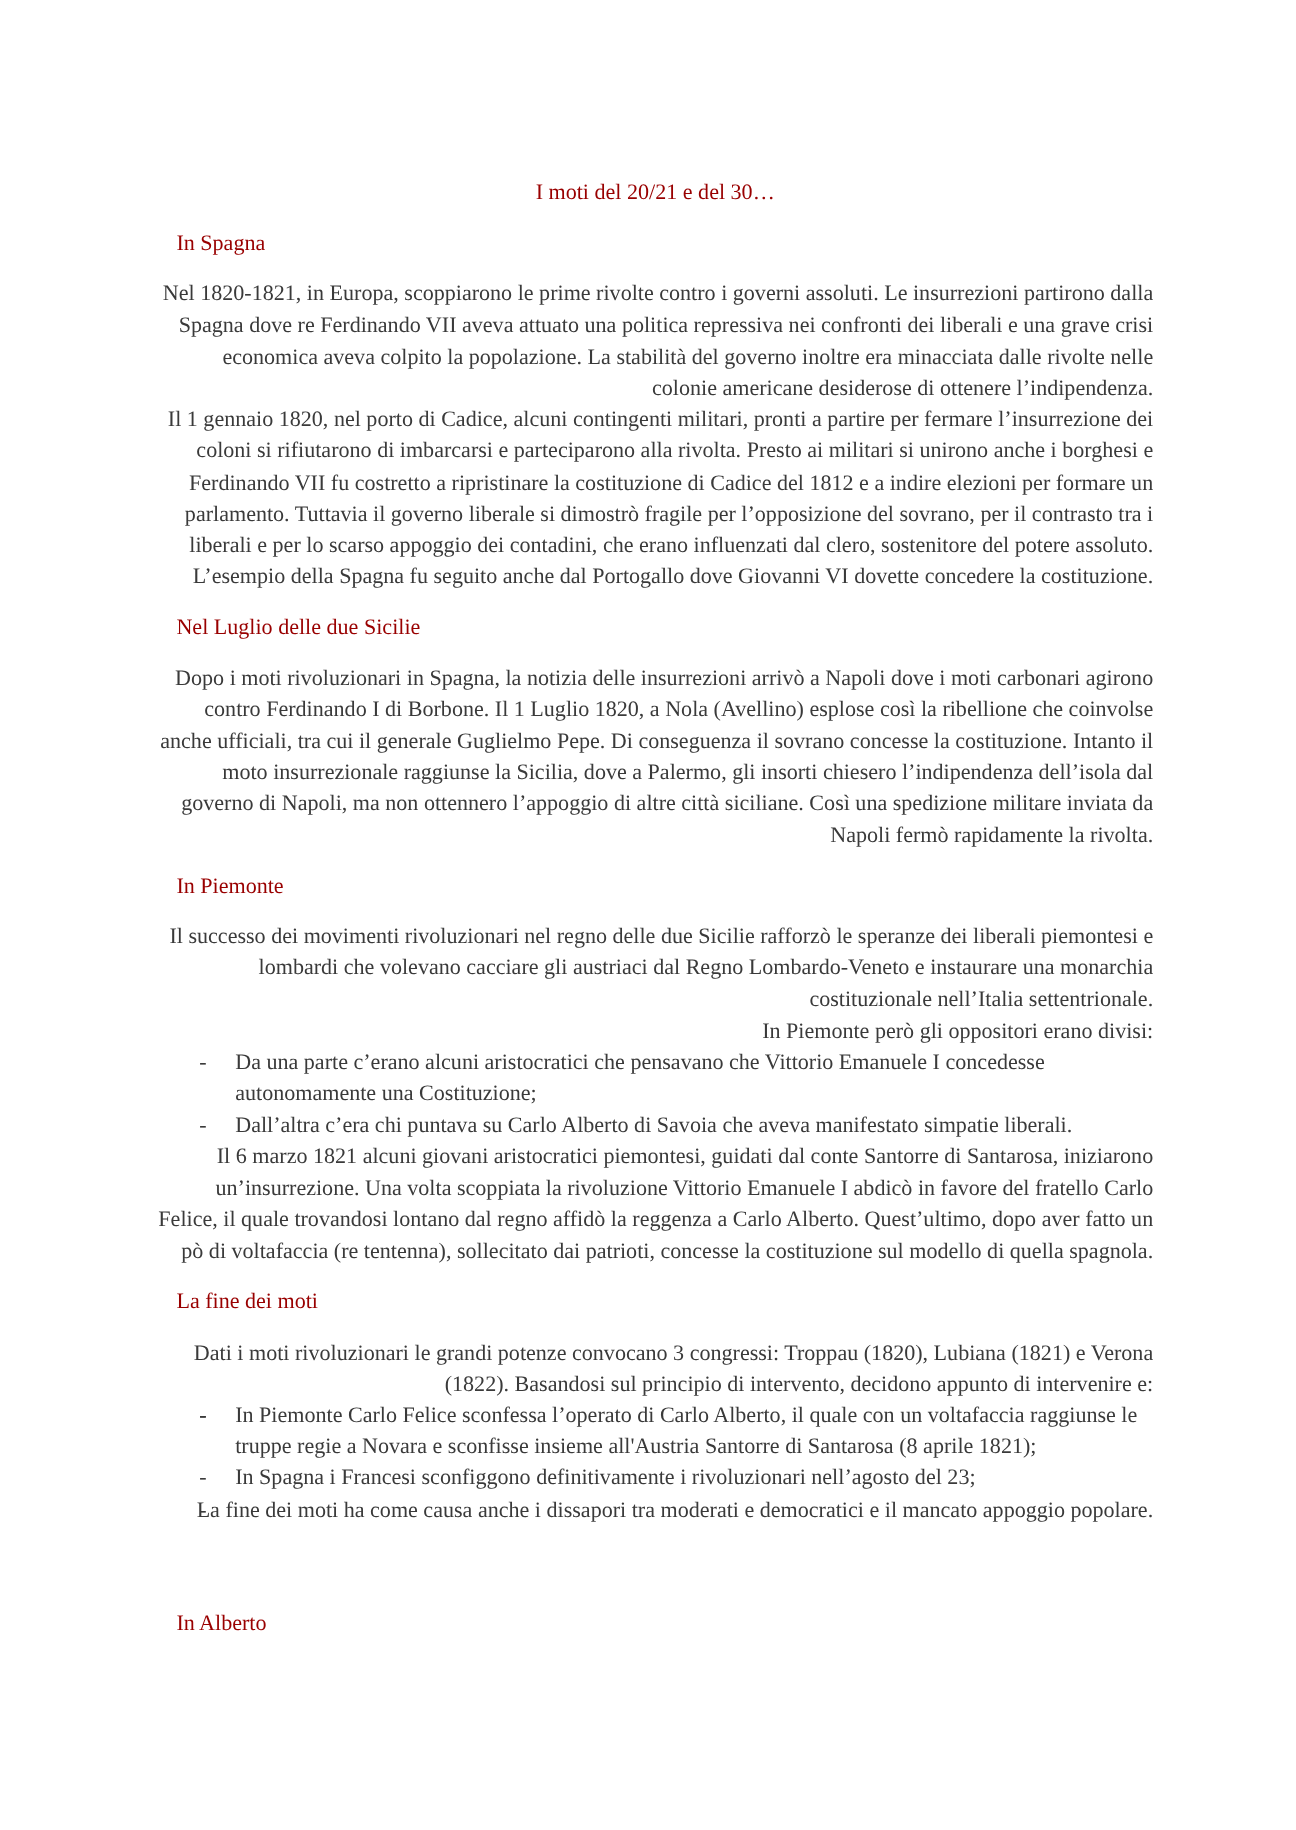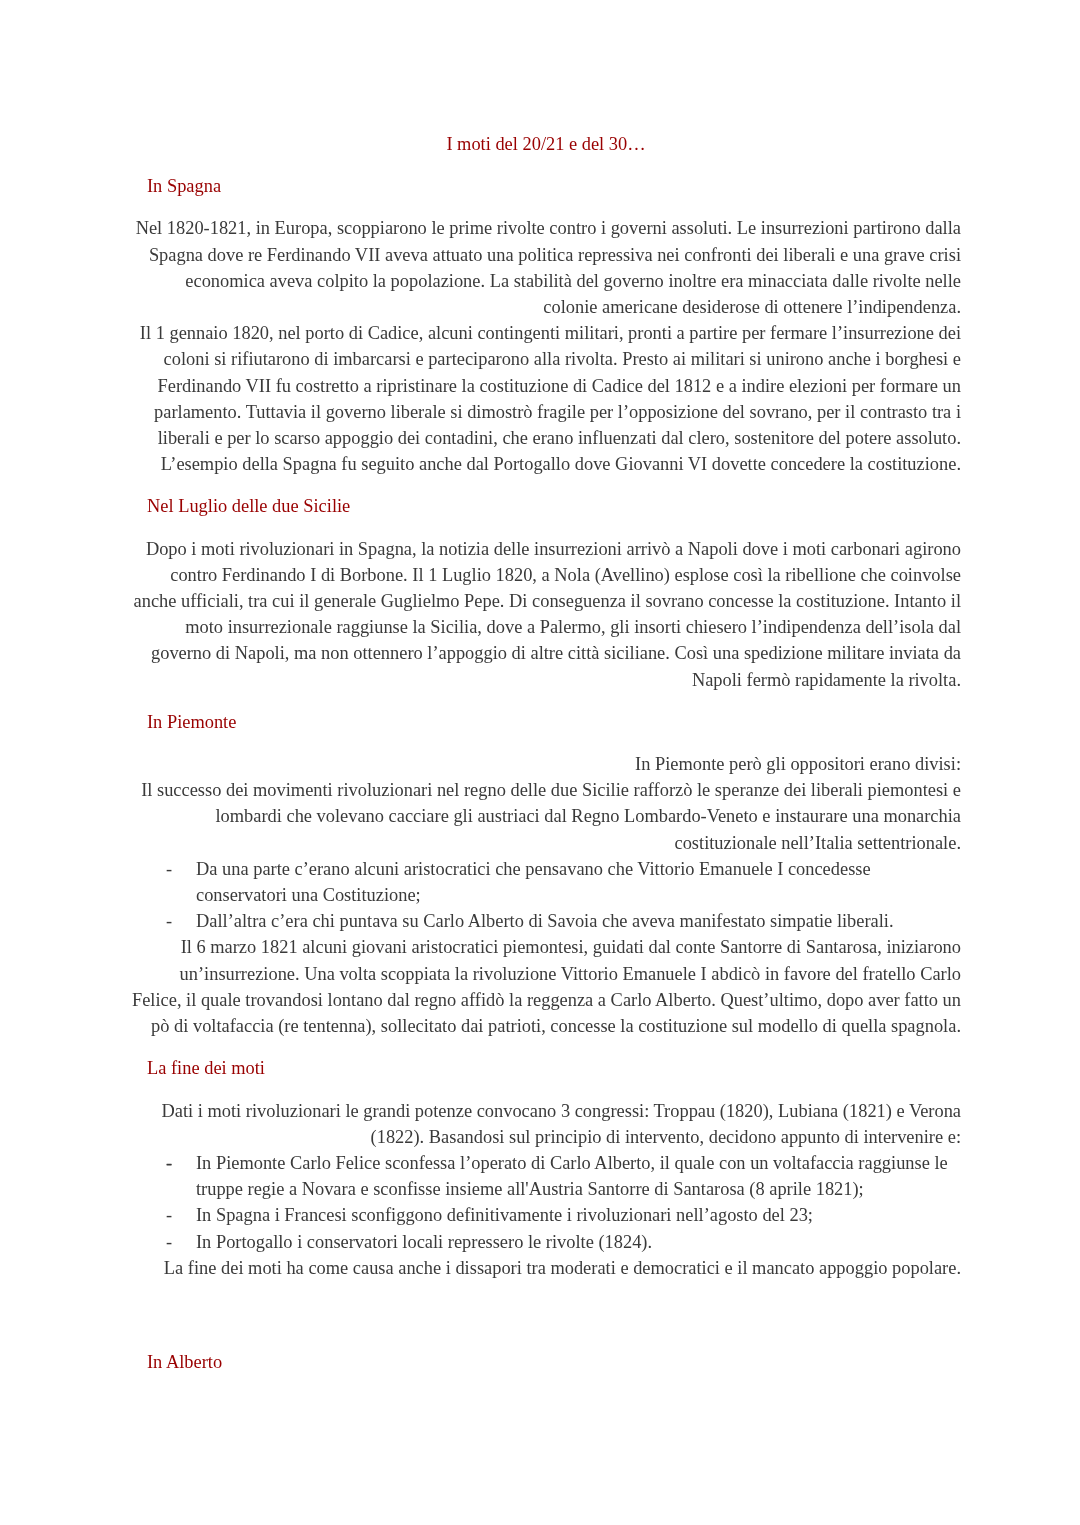--- a/index.html
+++ b/index.html
@@ -19,21 +19,21 @@
       position: absolute;
       left: 131px;
       top: 131px;
       width: 830px;
       font-size: 18.4px;
       line-height: 26.2px;
     }
     .doc-title {
       text-align: center;
       color: #990000;
-      margin: 0;
+      margin: 16px;
       font-weight: normal;
       font-size: 18.4px;
       line-height: 26.2px;
     }
     .section-heading {
       color: #990000;
       margin: 16px;
       font-weight: normal;
       font-size: 18.4px;
       line-height: 26.2px;
@@ -71,26 +71,26 @@
     <p>Il 1 gennaio 1820, nel porto di Cadice, alcuni contingenti militari, pronti a partire per fermare l’insurrezione dei coloni si rifiutarono di imbarcarsi e parteciparono alla rivolta. Presto ai militari si unirono anche i borghesi e Ferdinando VII fu costretto a ripristinare la costituzione di Cadice del 1812 e a indire elezioni per formare un parlamento. Tuttavia il governo liberale si dimostrò fragile per l’opposizione del sovrano, per il contrasto tra i liberali e per lo scarso appoggio dei contadini, che erano influenzati dal clero, sostenitore del potere assoluto. L’esempio della Spagna fu seguito anche dal Portogallo dove Giovanni VI dovette concedere la costituzione.</p>
   </section>
 
   <section>
     <h2 class="section-heading">Nel Luglio delle due Sicilie</h2>
     <p>Dopo i moti rivoluzionari in Spagna, la notizia delle insurrezioni arrivò a Napoli dove i moti carbonari agirono contro Ferdinando I di Borbone. Il 1 Luglio 1820, a Nola (Avellino) esplose così la ribellione che coinvolse anche ufficiali, tra cui il generale Guglielmo Pepe. Di conseguenza il sovrano concesse la costituzione. Intanto il moto insurrezionale raggiunse la Sicilia, dove a Palermo, gli insorti chiesero l’indipendenza dell’isola dal governo di Napoli, ma non ottennero l’appoggio di altre città siciliane. Così una spedizione militare inviata da Napoli fermò rapidamente la rivolta.</p>
   </section>
 
   <section>
     <h2 class="section-heading">In Piemonte</h2>
+    <p>Il successo dei movimenti rivoluzionari nel regno delle due Sicilie rafforzò le speranze dei liberali piemontesi e lombardi che volevano cacciare gli austriaci dal Regno Lombardo-Veneto e instaurare una monarchia costituzionale nell’Italia settentrionale.</p>
     <p>In Piemonte però gli oppositori erano divisi:</p>
-    <p>Il successo dei movimenti rivoluzionari nel regno delle due Sicilie rafforzò le speranze dei liberali piemontesi e lombardi che volevano cacciare gli austriaci dal Regno Lombardo-Veneto e instaurare una monarchia costituzionale nell’Italia settentrionale.</p>
     <ul class="dash-list">
       <li>
         <span class="dash">-</span>
-        <span>Da una parte c’erano alcuni aristocratici che pensavano che Vittorio Emanuele I concedesse conservatori  una Costituzione;</span>
+        <span>Da una parte c’erano alcuni aristocratici che pensavano che Vittorio Emanuele I concedesse autonomamente  una Costituzione;</span>
       </li>
       <li>
         <span class="dash">-</span>
         <span>Dall’altra c’era chi puntava su Carlo Alberto di Savoia che aveva manifestato simpatie liberali.</span>
       </li>
     </ul>
     <p>Il 6 marzo 1821 alcuni giovani aristocratici piemontesi, guidati dal conte Santorre di Santarosa, iniziarono un’insurrezione. Una volta scoppiata la rivoluzione Vittorio Emanuele I abdicò in favore del fratello Carlo Felice, il quale trovandosi lontano dal regno affidò la reggenza a Carlo Alberto. Quest’ultimo, dopo aver fatto un pò di voltafaccia (re tentenna), sollecitato dai patrioti, concesse la costituzione sul modello di quella spagnola.</p>
   </section>
 
   <section>
@@ -103,21 +103,20 @@
       <li>
         <span class="dash">-</span>
         <span>In Piemonte Carlo Felice sconfessa l’operato di Carlo Alberto, il quale con un voltafaccia raggiunse le truppe regie a Novara e sconfisse insieme all'Austria Santorre di Santarosa (8 aprile 1821);</span>
       </li>
       <li>
         <span class="dash">-</span>
         <span>In Spagna i Francesi sconfiggono definitivamente i rivoluzionari nell’agosto del 23;</span>
       </li>
       <li>
         <span class="dash">-</span>
-        <span>In Portogallo i conservatori locali repressero le rivolte (1824).</span>
       </li>
     </ul>
     <p>La fine dei moti ha come causa anche i dissapori tra moderati e democratici e il mancato appoggio popolare.</p>
   </section>
 
   <div class="spacer-large"></div>
 
   <section>
     <h2 class="section-heading">In Alberto</h2>
   </section>

